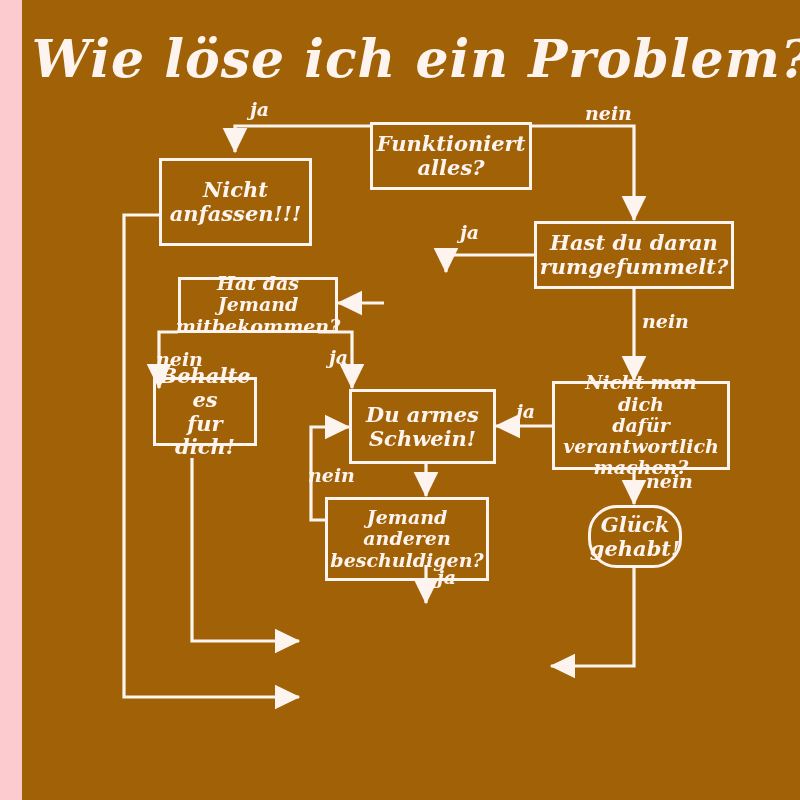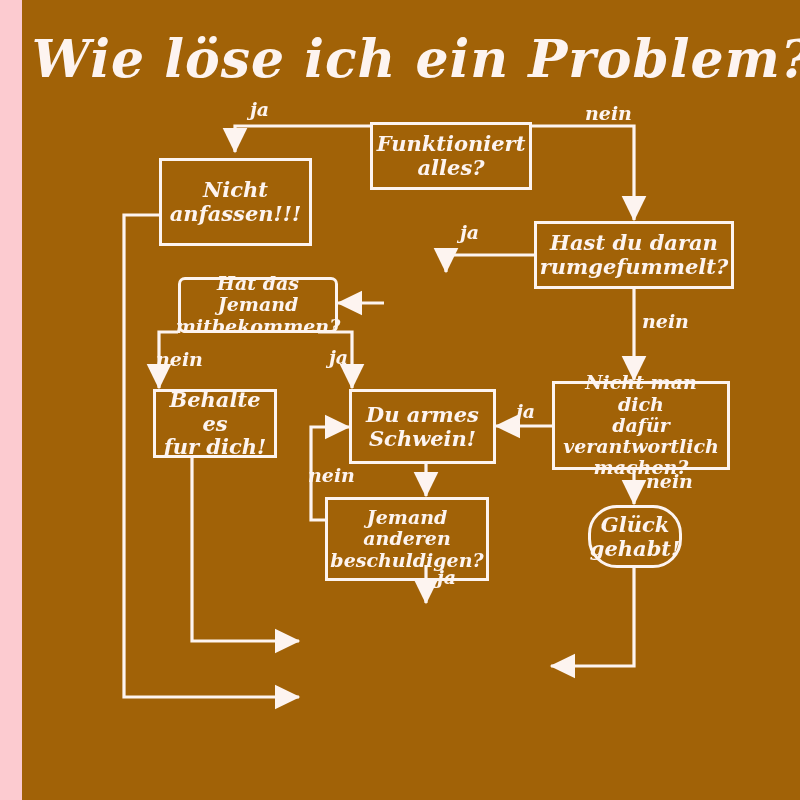--- a/index.html
+++ b/index.html
@@ -131,32 +131,32 @@
     <span class="txt">Nicht
 anfassen!!!</span>
   </div>
 
   <div class="node s-norm" style="left:512px; top:221px; width:200px; height:68px;">
     <span class="txt">Hast du daran
 rumgefummelt?</span>
   </div>
 
 
-  <div class="node s-small" style="left:156px; top:277px; width:160px; height:56px;border-radius:7px;">
+  <div class="node s-small" style="left:156px; top:277px; width:160px; height:56px;">
     <span class="txt">Hat das Jemand
 mitbekommen?</span>
   </div>
 
   <div class="node s-small" style="left:530px; top:381px; width:178px; height:89px;">
     <span class="txt">Nicht man dich
 dafür verantwortlich
 machen?</span>
   </div>
 
-  <div class="node s-norm" style="left:131px; top:389px; width:124px; height:69px;">
+  <div class="node s-norm" style="left:131px; top:377px; width:104px; height:69px;">
     <span class="txt">Behalte es
 fur dich!</span>
   </div>
 
   <div class="node s-norm" style="left:327px; top:389px; width:147px; height:75px;">
     <span class="txt">Du armes
 Schwein!</span>
   </div>
 
   <div class="node s-small" style="left:303px; top:497px; width:164px; height:84px;">

